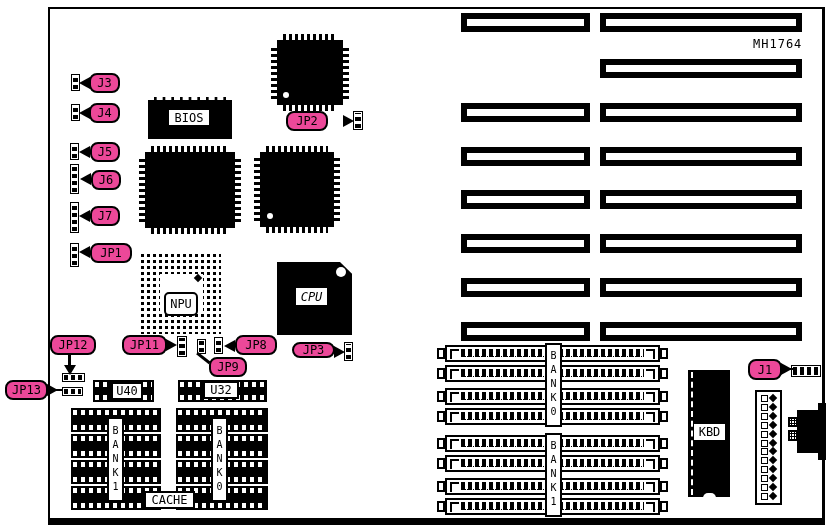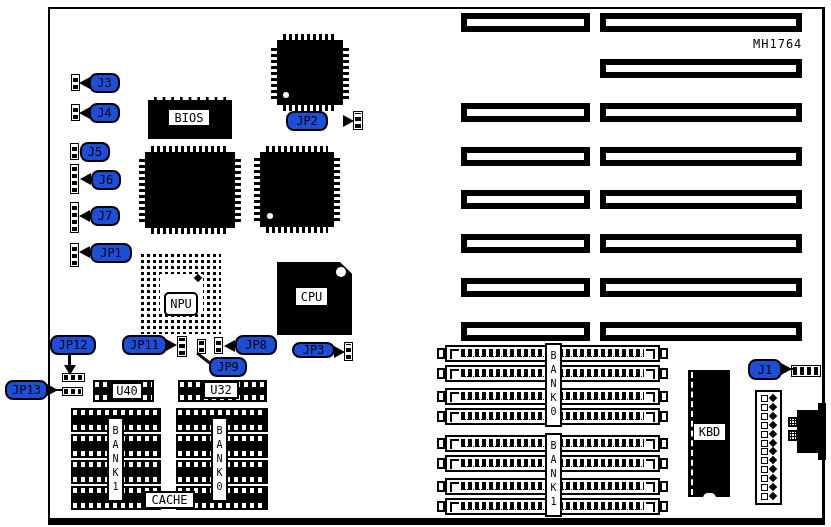--- a/index.html
+++ b/index.html
@@ -39,21 +39,21 @@
   .diamond{position:absolute;width:6px;height:6px;background:#000;transform:rotate(45deg);}
   
   .cpu{position:absolute;left:277px;top:262px;width:75px;height:73px;background:#000;
     clip-path:polygon(0 0,84% 0,100% 16%,100% 100%,0 100%);}
   
   .plabel{position:absolute;background:#fff;border:2px solid #000;box-sizing:border-box;
     display:flex;align-items:center;justify-content:center;font-size:12px;}
   .plabel.thin{border-width:1px;}
   .plabel.round{border-radius:5px;}
   
-  .callout{position:absolute;background:#1d4ed8;border:2px solid #000;border-radius:8px;
+  .callout{position:absolute;background:#ec4899;border:2px solid #000;border-radius:8px;
     box-sizing:border-box;display:flex;align-items:center;justify-content:center;
     font-size:12px;z-index:5;}
   .tri{position:absolute;width:0;height:0;z-index:5;}
   .tri.tl{border-top:6px solid transparent;border-bottom:6px solid transparent;border-right:11px solid #000;}
   .tri.tr{border-top:6px solid transparent;border-bottom:6px solid transparent;border-left:11px solid #000;}
   .tri.td{border-left:6px solid transparent;border-right:6px solid transparent;border-top:10px solid #000;}
   .lead{position:absolute;background:#000;z-index:4;}
   
   .vjump{position:absolute;border:1px solid #000;background:#fff;box-sizing:border-box;padding:1px;}
   .vjump i{display:block;width:100%;height:100%;
@@ -157,39 +157,39 @@
   <div class="pga">
     <div class="pga-center">
       <div class="diamond" style="right:2px;top:1px;"></div>
     </div>
   </div>
   <div class="plabel round" style="left:164px;top:292px;width:34px;height:24px;">NPU</div>
 
   <div class="cpu">
     <div class="wdot" style="width:10px;height:10px;right:6px;top:5px;"></div>
   </div>
-  <div class="plabel thin" style="left:296px;top:288px;width:31px;height:17px;border-color:#fff;">CPU</div>
+  <div class="plabel thin" style="left:296px;top:288px;width:31px;height:17px;border-color:#fff;font-style:italic;">CPU</div>
 
   <div class="vjump" style="left:71px;top:74px;width:9px;height:17px;">
       <i></i>
     </div>
   <div class="tri tl" style="left:79px;top:77px;"></div>
   <div class="callout" style="left:89px;top:73px;width:31px;height:20px;">J3</div>
 
   <div class="vjump" style="left:71px;top:104px;width:9px;height:17px;">
       <i></i>
     </div>
   <div class="tri tl" style="left:79px;top:107px;"></div>
   <div class="callout" style="left:89px;top:103px;width:31px;height:20px;">J4</div>
 
   <div class="vjump" style="left:70px;top:143px;width:9px;height:17px;">
       <i></i>
     </div>
   <div class="tri tl" style="left:79px;top:146px;"></div>
-  <div class="callout" style="left:80px;top:142px;width:30px;height:20px;">J5</div>
+  <div class="callout" style="left:90px;top:142px;width:30px;height:20px;">J5</div>
 
   <div class="vjump" style="left:70px;top:164px;width:9px;height:30px;">
       <i></i>
     </div>
   <div class="tri tl" style="left:80px;top:173px;"></div>
   <div class="callout" style="left:91px;top:170px;width:30px;height:20px;">J6</div>
 
   <div class="vjump" style="left:70px;top:202px;width:9px;height:31px;">
       <i></i>
     </div>

